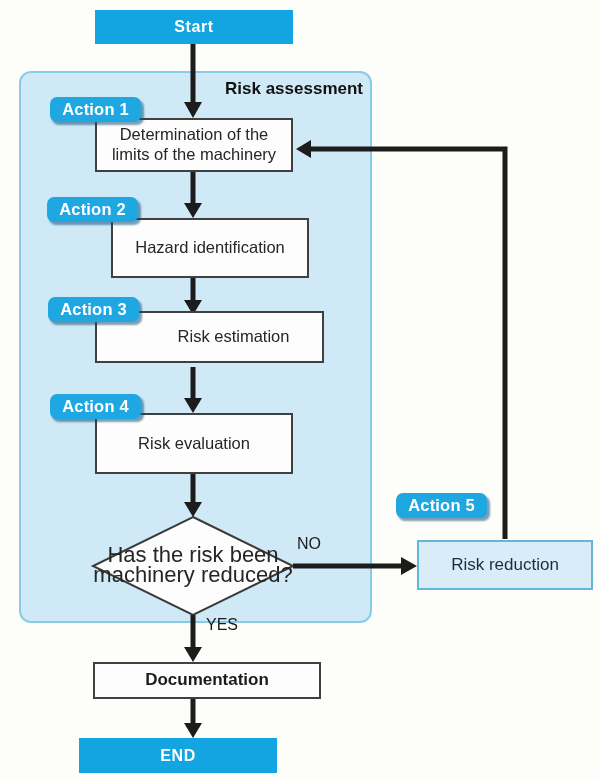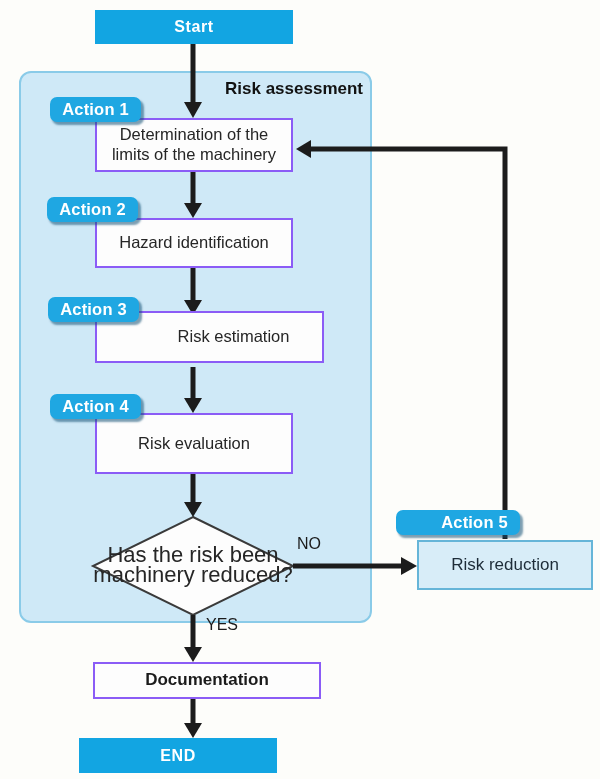--- a/index.html
+++ b/index.html
@@ -38,21 +38,21 @@
   }
   .btn {
     background: #12a5e2;
     color: #ffffff;
     font-weight: bold;
     font-size: 16px;
     letter-spacing: 0.6px;
   }
   .box {
     background: #fdfdfd;
-    border: 2px solid #8b5cf6;
+    border: 2px solid #404040;
     color: #262626;
     font-size: 16.5px;
     line-height: 1.2;
   }
   .box-bold { font-weight: bold; font-size: 17px; color: #1b1b1b; }
   .reduction {
     background: #d8edf8;
     border: 2px solid #66b5d8;
     color: #1d2c38;
     font-size: 17px;
@@ -136,28 +136,28 @@
 
   <div class="node btn" style="left:95px; top:10px; width:198px; height:34px;">Start</div>
   <div class="node btn" style="left:79px; top:738px; width:198px; height:35px;">END</div>
 
   <div class="panel-title">Risk assessment</div>
 
   <div class="badge" style="left:50px; top:97px;">Action 1</div>
   <div class="badge" style="left:47px; top:197px;">Action 2</div>
   <div class="badge" style="left:48px; top:297px;">Action 3</div>
   <div class="badge" style="left:50px; top:394px;">Action 4</div>
-  <div class="badge" style="left:396px; top:510px;padding-left:33px;">Action 5</div>
+  <div class="badge" style="left:396px; top:493px;">Action 5</div>
 
   <div class="node box" style="left:95px; top:118px; width:198px; height:54px;">
     <span class="line">Determination of the</span>
     <span class="line">limits of the machinery</span>
   </div>
 
-  <div class="node box" style="left:95px; top:218px; width:198px; height:50px;">Hazard identification</div>
+  <div class="node box" style="left:111px; top:218px; width:198px; height:60px;">Hazard identification</div>
 
   <div class="node box" style="left:95px; top:311px; width:229px; height:52px;padding-left:48px;">Risk estimation</div>
 
   <div class="node box" style="left:95px; top:413px; width:198px; height:61px;">Risk evaluation</div>
 
   <div class="diamond-text">
     <span class="line">Has the risk been</span>
     <span class="line">machinery reduced?</span>
   </div>
 

